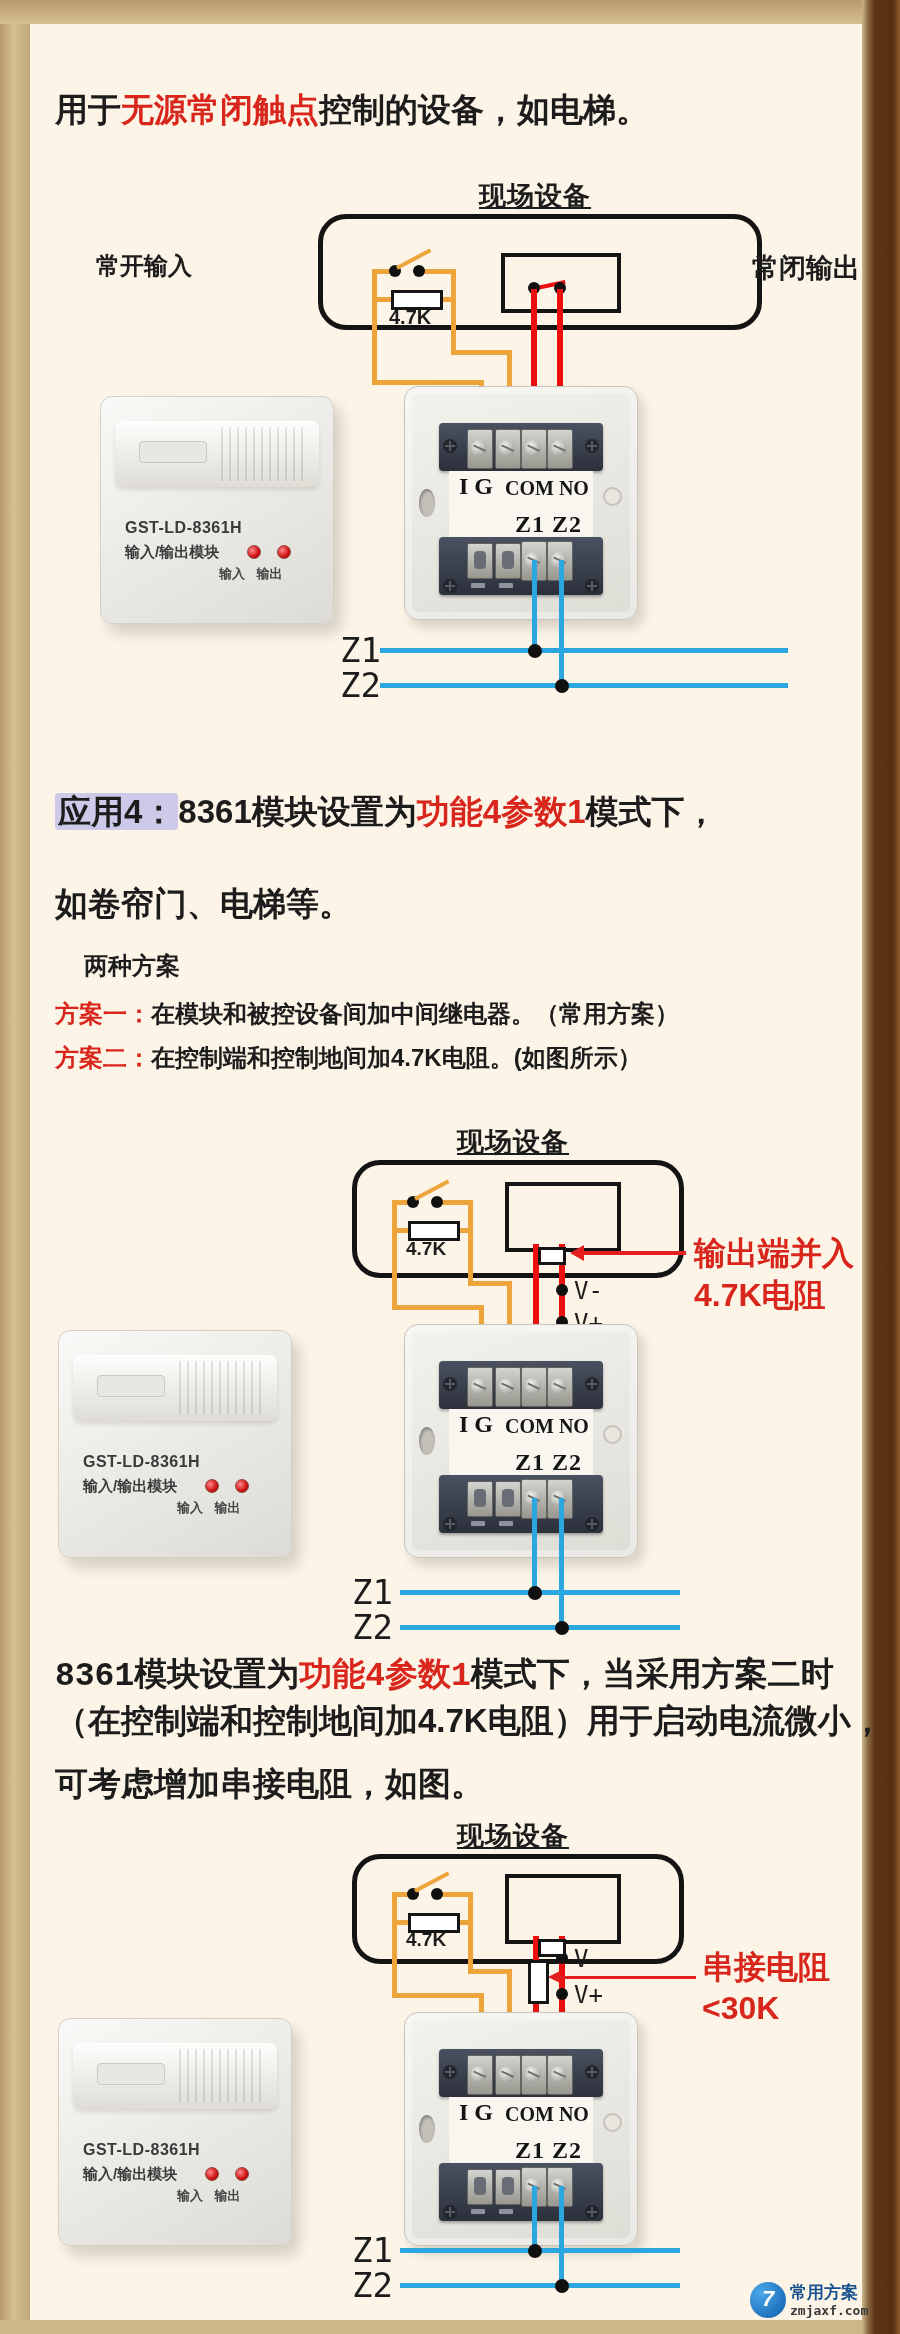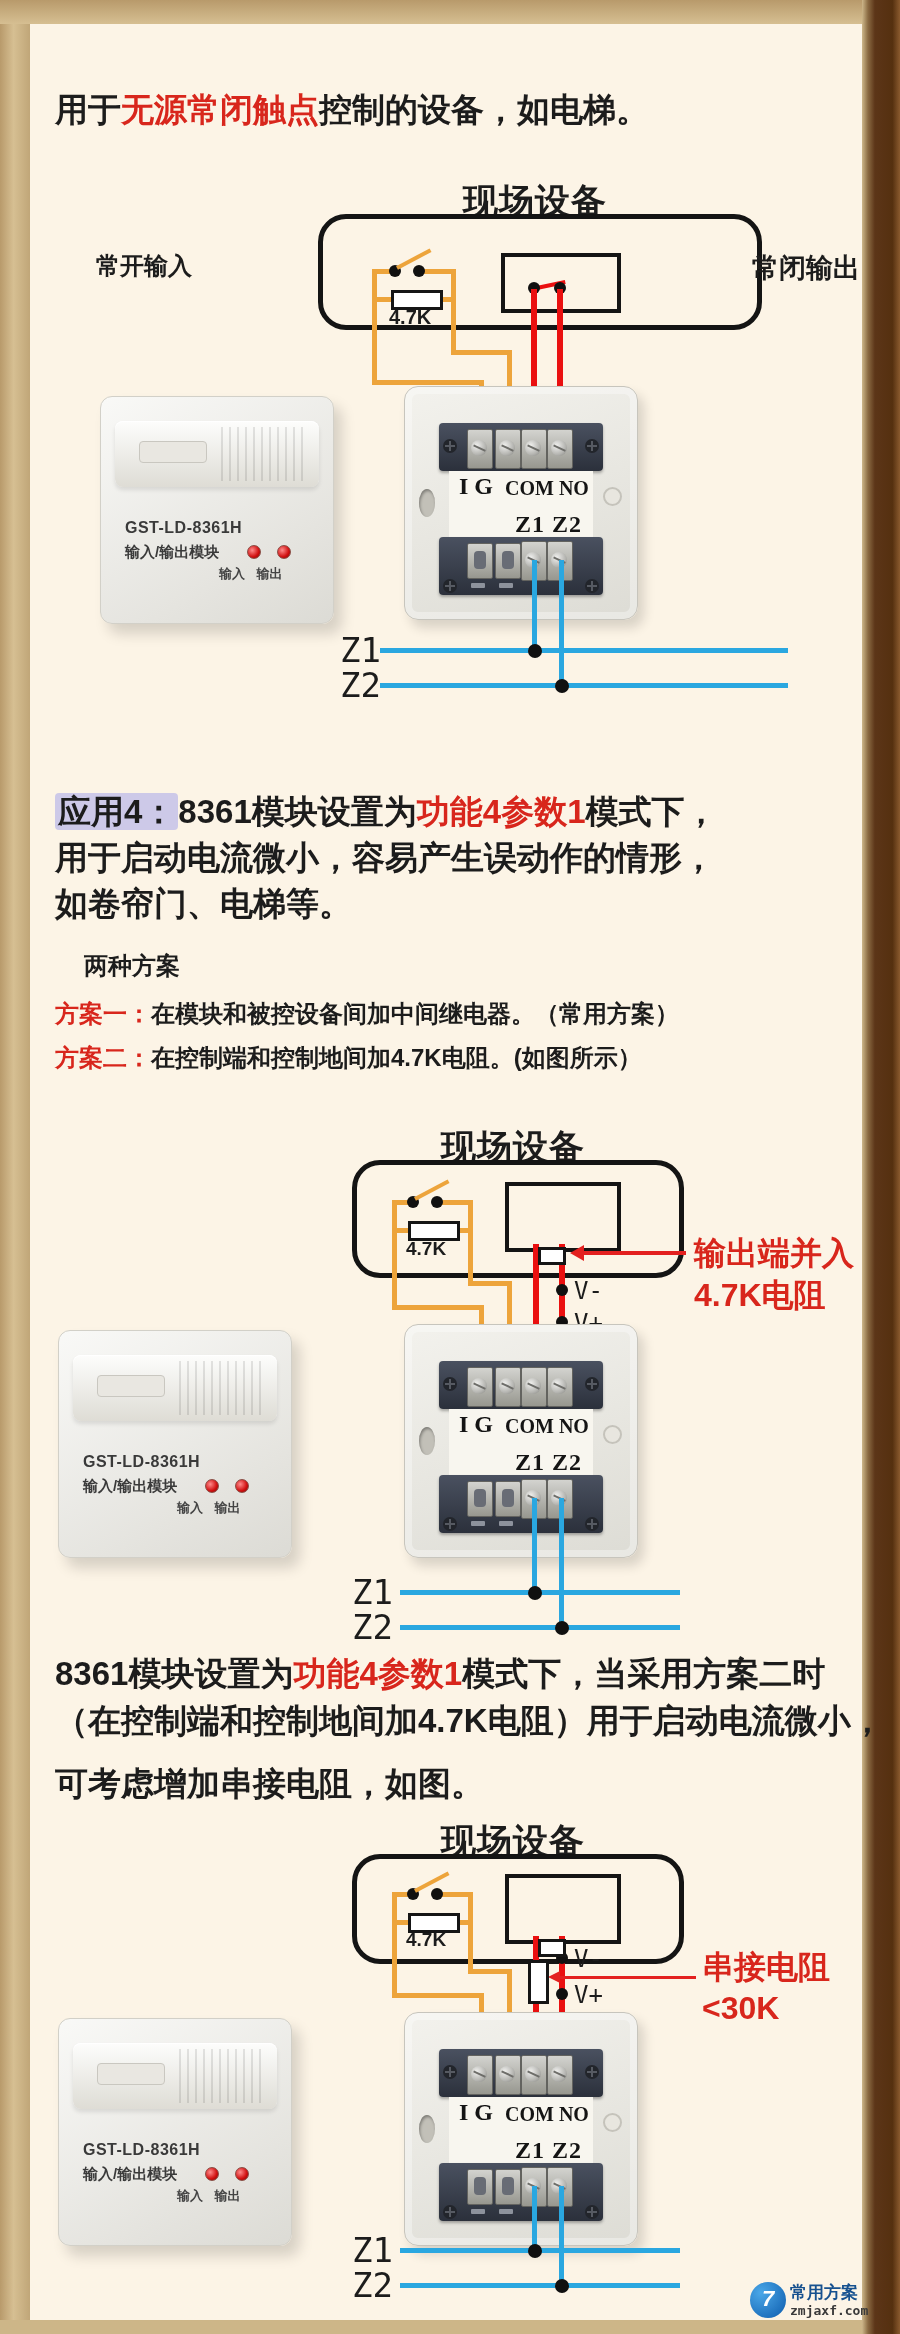--- a/index.html
+++ b/index.html
@@ -9,21 +9,21 @@
   
   .frame-left{left:0;top:0;width:30px;height:2334px;background:linear-gradient(to right,#b89a6b,#d6bf92 45%,#c0a678);}
   .frame-top{left:0;top:0;width:900px;height:24px;background:linear-gradient(#b89a6b,#d6bf92);}
   .frame-bottom{left:0;top:2320px;width:900px;height:14px;background:#cdb688;}
   .frame-right{left:862px;top:0;width:38px;height:2334px;
     background:linear-gradient(to right,#cdb78a 0%,#8a6a42 16%,#5c3518 34%,#55300f 80%,#8a5a2e 100%);}
   
   .t{position:absolute;font-weight:600;white-space:nowrap;}
   .h33{font-size:33px;}
   .h28{font-size:24px;}
-  .h27{font-size:35px;letter-spacing:1px;text-decoration:underline;}
+  .h27{font-size:27px;letter-spacing:1px;text-decoration:underline;}
   .red{color:#d8261c;}
   .hl{background:#cdc9e8;border-radius:4px;padding:0 3px;}
   .mono{font-family:"DejaVu Sans Mono",monospace;font-weight:500;}
   .zlab{font-size:34px;}
   .vlab{font-size:24px;}
   .callout{font-size:32px;color:#d8261c;font-weight:600;}
   
   .fieldbox{position:absolute;border:5px solid #141414;border-radius:28px;background:transparent;}
   .devrect{position:absolute;border:4px solid #141414;background:transparent;}
   .wire-o{position:absolute;background:#eda43b;}
@@ -174,21 +174,20 @@
   <div class="wire-c" style="left:380px;top:648px;width:408px;height:5px;"></div>
   <div class="wire-c" style="left:380px;top:683px;width:408px;height:5px;"></div>
   <div class="jdot" style="left:528px;top:644px;"></div>
   <div class="jdot" style="left:555px;top:679px;"></div>
   <div class="t mono zlab" style="left:340px;top:630px;">Z1</div>
   <div class="t mono zlab" style="left:340px;top:665px;">Z2</div>
 
   <div class="t h33" style="left:55px;top:790px;">
     <span class="hl">应用4：</span><span>8361模块设置为</span><span class="red">功能4参数1</span><span>模式下，</span>
   </div>
-  <div class="t h33" style="left:55px;top:836px;">用于启动电流微小，容易产生误动作的情形，</div>
   <div class="t h33" style="left:55px;top:882px;">如卷帘门、电梯等。</div>
   <div class="t h28" style="left:84px;top:950px;">两种方案</div>
   <div class="t h28" style="left:55px;top:998px;">
     <span class="red">方案一：</span><span>在模块和被控设备间加中间继电器。（常用方案）</span>
   </div>
   <div class="t h28" style="left:55px;top:1042px;">
     <span class="red">方案二：</span><span>在控制端和控制地间加4.7K电阻。(如图所示）</span>
   </div>
 
   <div class="t h27" style="left:413px;top:1124px;width:200px;text-align:center;">现场设备</div>
@@ -275,21 +274,21 @@
 
   <div class="wire-c" style="left:532px;top:1498px;width:5px;height:96px;"></div>
   <div class="wire-c" style="left:559px;top:1498px;width:5px;height:131px;"></div>
   <div class="wire-c" style="left:400px;top:1590px;width:280px;height:5px;"></div>
   <div class="wire-c" style="left:400px;top:1625px;width:280px;height:5px;"></div>
   <div class="jdot" style="left:528px;top:1586px;"></div>
   <div class="jdot" style="left:555px;top:1621px;"></div>
   <div class="t mono zlab" style="left:352px;top:1572px;">Z1</div>
   <div class="t mono zlab" style="left:352px;top:1607px;">Z2</div>
 
-  <div class="t h33" style="left:55px;top:1652px;">
+  <div class="t h33" style="left:55px;top:1652px;font-family:Liberation Mono, monospace;">
     <span>8361模块设置为</span><span class="red">功能4参数1</span><span>模式下，当采用方案二时</span>
   </div>
   <div class="t h33" style="left:55px;top:1699px;">（在控制端和控制地间加4.7K电阻）用于启动电流微小，</div>
   <div class="t h33" style="left:55px;top:1746px;margin-top:16px;">可考虑增加串接电阻，如图。</div>
 
   <div class="t h27" style="left:413px;top:1818px;width:200px;text-align:center;">现场设备</div>
   <div class="fieldbox" style="left:352px;top:1854px;width:322px;height:100px;"></div>
 
   <div class="wire-o" style="left:392px;top:1892px;width:23px;height:5px;"></div>
   <div class="wire-o" style="left:435px;top:1892px;width:38px;height:5px;"></div>

